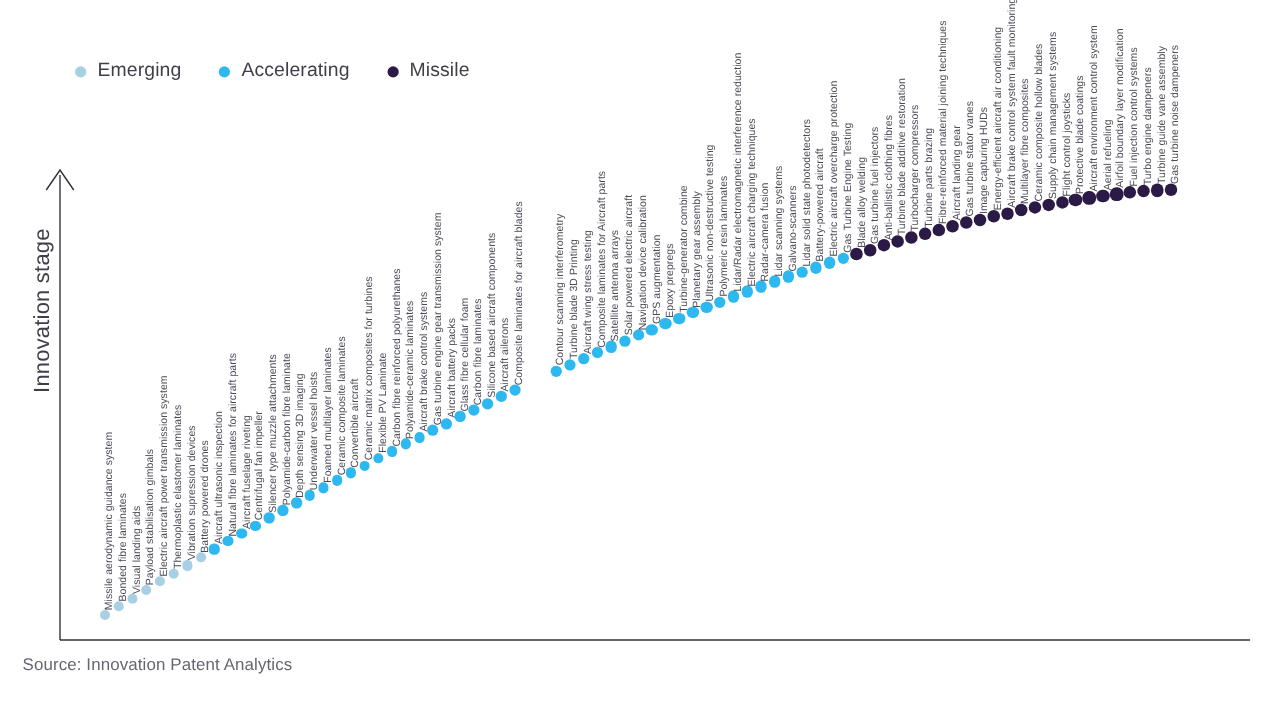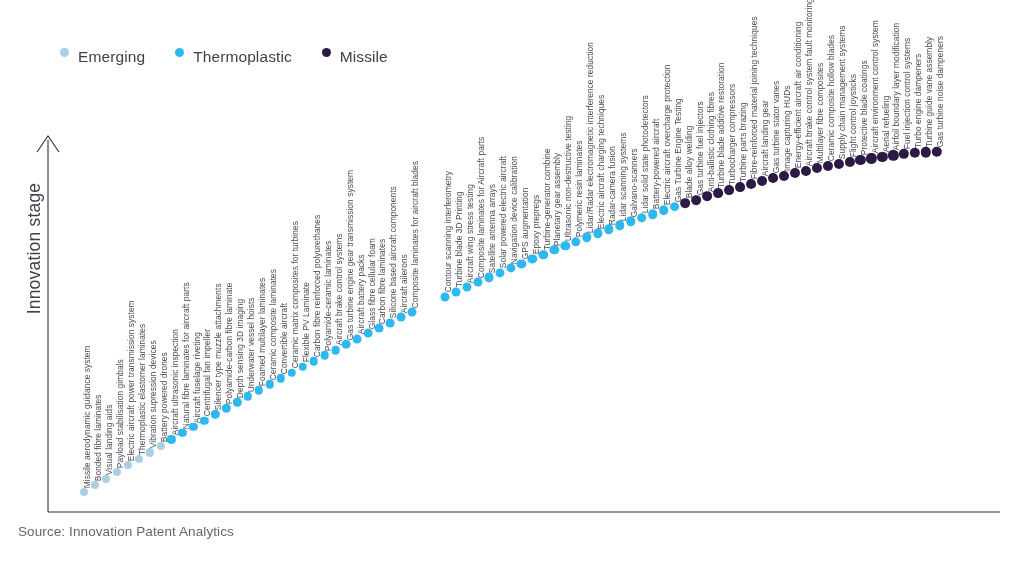--- a/index.html
+++ b/index.html
@@ -20,20 +20,21 @@
     position: absolute;
     left: 60px;
     top: 44px;
     display: flex;
     align-items: center;
     gap: 30px;
     height: 26px;
   }
   .legend-item {
     display: flex;
+    align-items: center;
     gap: 9px;
   }
   .legend-swatch {
     width: 9px;
     height: 9px;
     border-radius: 50%;
     display: block;
   }
   .legend-label {
     font-size: 15.5px;
@@ -103,21 +104,21 @@
 </head>
 <body>
 
 <div id="legend">
   <div class="legend-item">
     <span class="legend-swatch" style="background:#a9cfe4"></span>
     <span class="legend-label">Emerging</span>
   </div>
   <div class="legend-item">
     <span class="legend-swatch" style="background:#2eb8f0"></span>
-    <span class="legend-label">Thermoplastic</span>
+    <span class="legend-label">Accelerating</span>
   </div>
   <div class="legend-item">
     <span class="legend-swatch" style="background:#2b1a46"></span>
     <span class="legend-label">Missile</span>
   </div>
 </div>
 
 <svg id="plot">
 
   <line x1="48" y1="140" x2="48" y2="512" stroke="#2f2f3a" stroke-width="1.1"></line>

